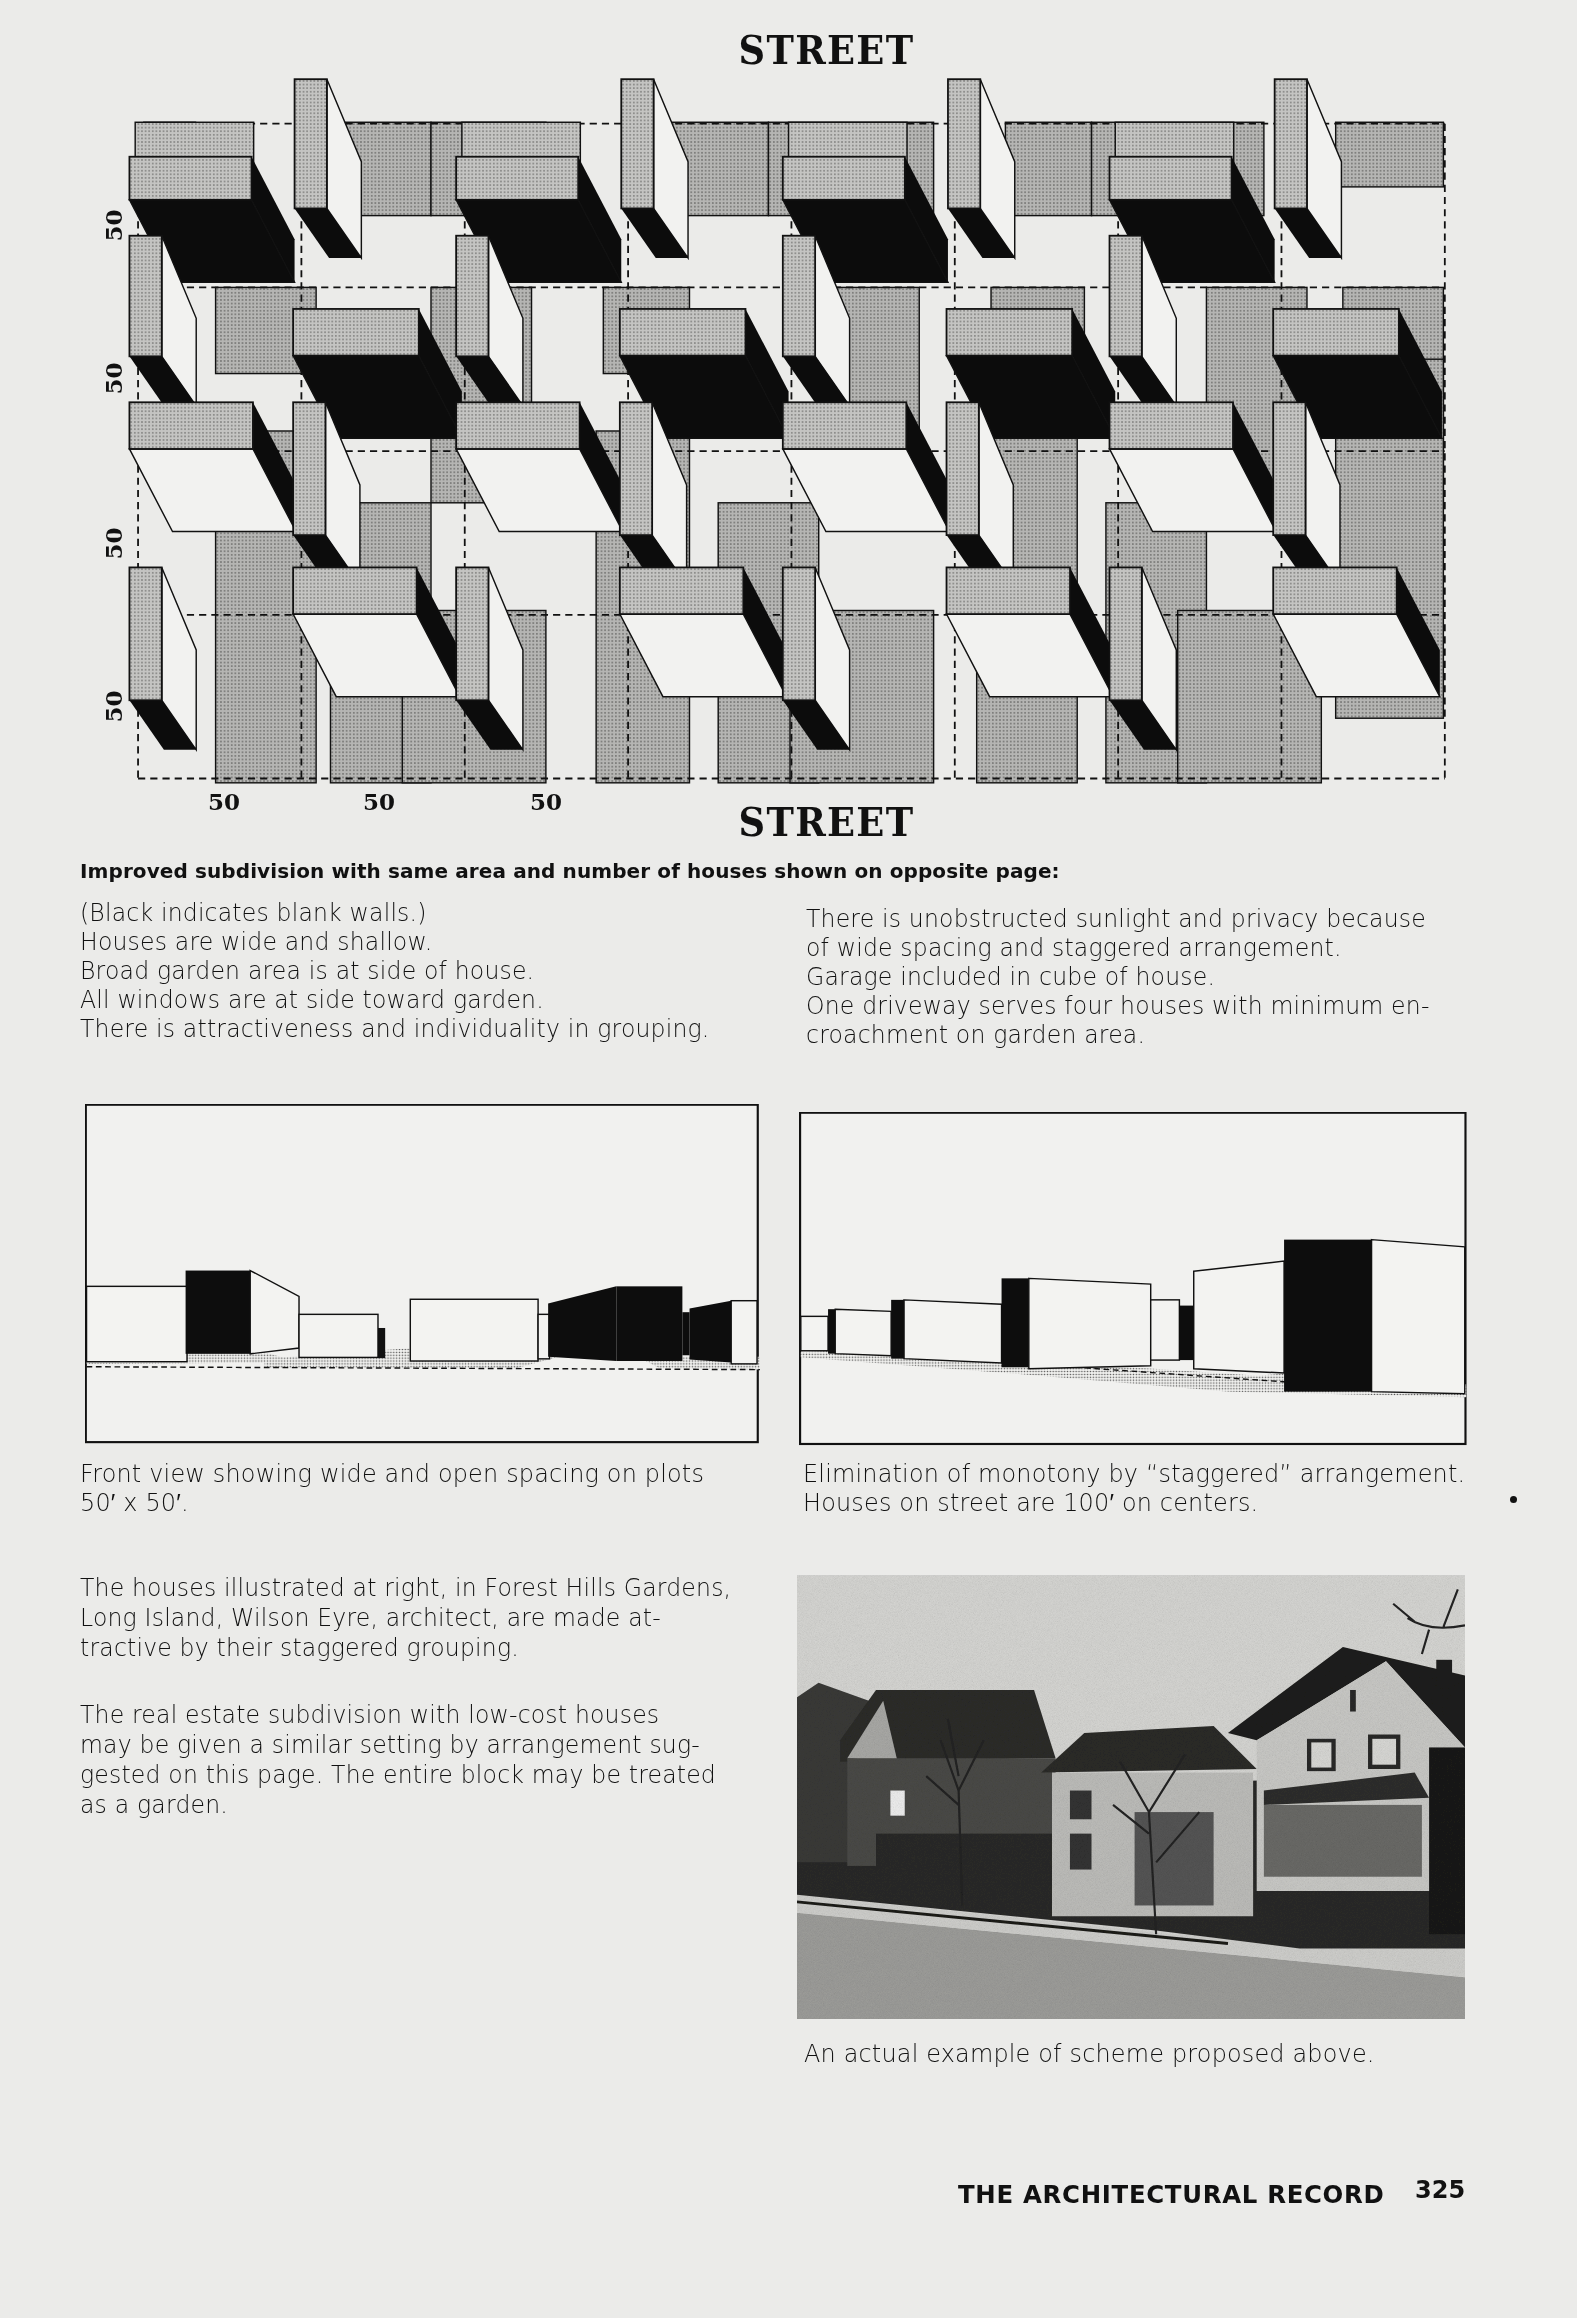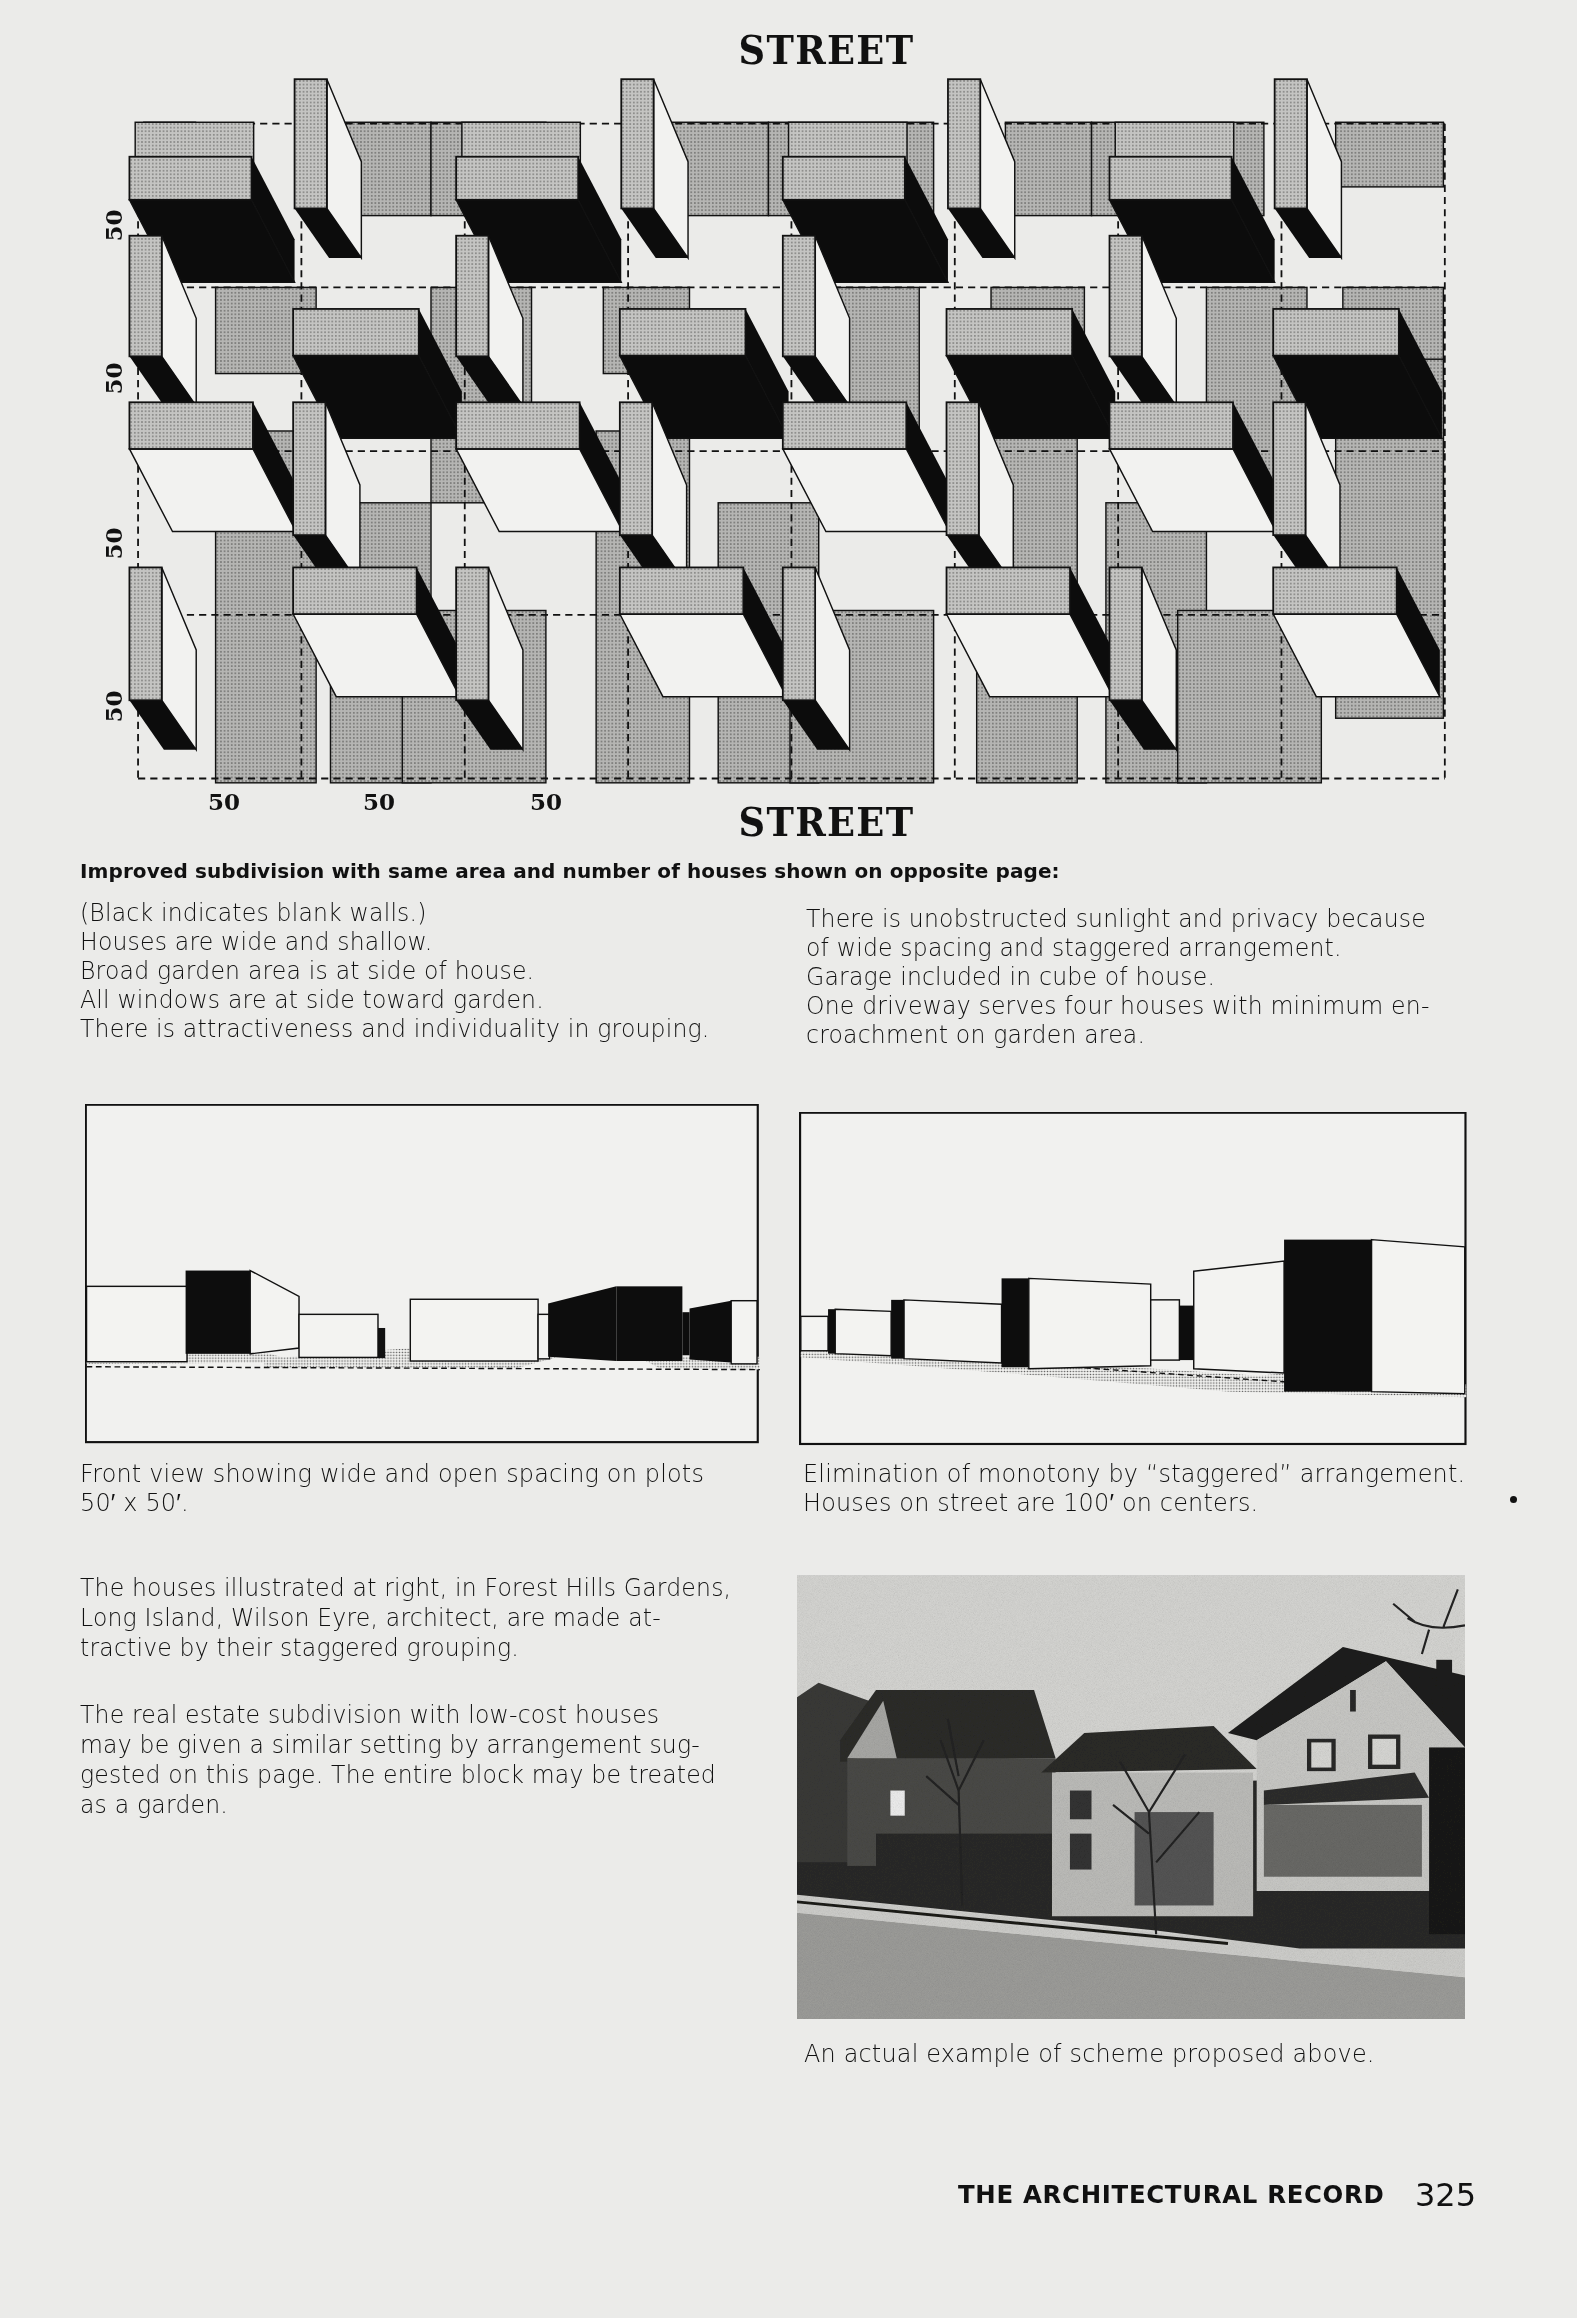--- a/index.html
+++ b/index.html
@@ -28,21 +28,21 @@
     font-size: 24px; line-height: 29px; letter-spacing: 0.2px;
     transform: scaleX(0.98); transform-origin: left top;
   }
   .body-text div { white-space: nowrap; }
   .para { font-size: 24px; line-height: 30px; text-align: justify; }
   .caption { font-size: 24.4px; line-height: 29px; }
   .footer {
     font-family: "DejaVu Sans", sans-serif; font-weight: bold; font-size: 24.4px;
     letter-spacing: 0.7px;
   }
-  .pagenum { font-family: "DejaVu Sans", sans-serif; font-weight: normal; font-size: 32px; }
+  .pagenum { font-family: "DejaVu Sans", sans-serif; font-weight: bold; font-size: 24px; }
   svg { display: block; }
 </style>
 </head>
 <body>
 
 <div class="abs street" style="left:683px; top:26px;">STREET</div>
 
 <svg class="abs" id="plan-svg" style="left:115px; top:72px;" width="1350" height="718" viewBox="0 0 1880 1000">
     <defs>
       <pattern id="screen" width="5" height="5" patternUnits="userSpaceOnUse">

